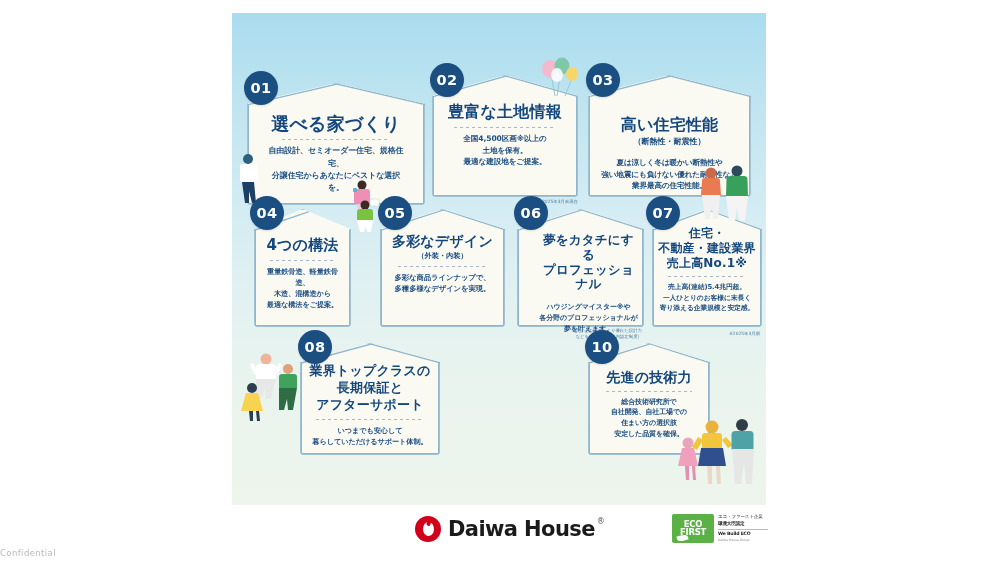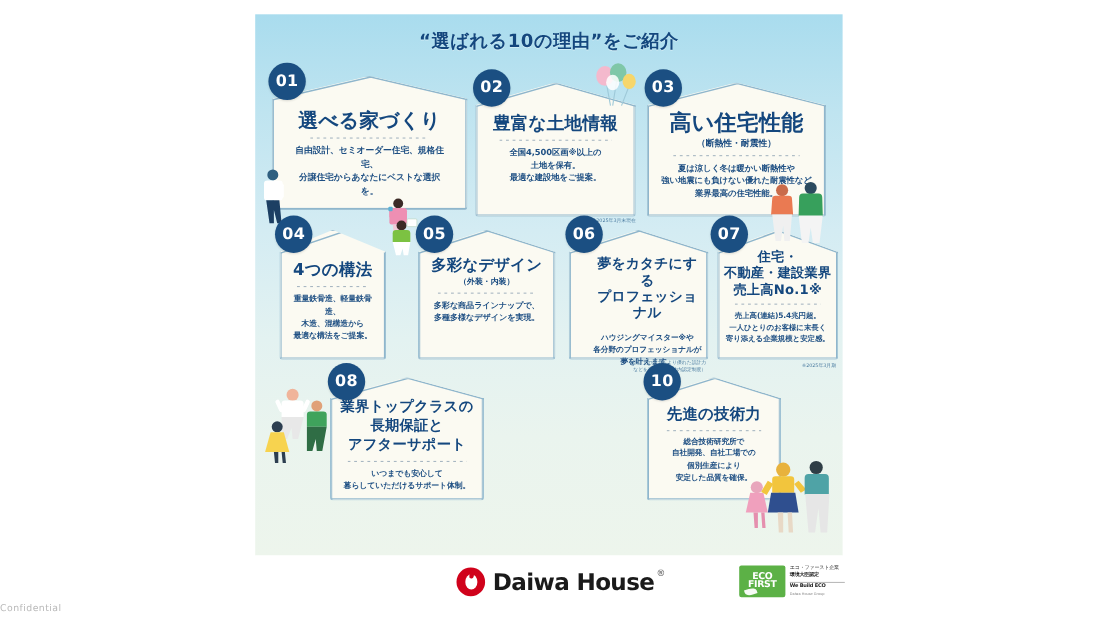--- a/index.html
+++ b/index.html
@@ -131,21 +131,20 @@
 
   .balloons{position:absolute;z-index:3;}
 </style>
 </head>
 <body>
 
 <div class="slide">
 
   <div class="panel">
 
-    <div class="title">“選ばれる10の理由”をご紹介</div>
 
     <div class="balloons ill" style="left:305px;top:45px;">
       <svg width="46" height="40" viewBox="0 0 46 40">
         <path d="M14 16 L18 38" stroke="#9ec9d8" stroke-width="1" fill="none"></path>
         <path d="M24 13 L20 38" stroke="#9ec9d8" stroke-width="1" fill="none"></path>
         <path d="M35 20 L28 38" stroke="#9ec9d8" stroke-width="1" fill="none"></path>
         <ellipse cx="13" cy="11" rx="8" ry="9" fill="#f4b9cd"></ellipse>
         <ellipse cx="25" cy="8" rx="7.5" ry="8.5" fill="#7fc7a8"></ellipse>
         <ellipse cx="35" cy="16" rx="6" ry="7" fill="#f6d66b"></ellipse>
         <ellipse cx="20" cy="17" rx="6" ry="7" fill="#ffffff" opacity=".85"></ellipse>
@@ -223,21 +222,21 @@
         <path d="M33 55 l1 18 h4 l0 -18z M42 55 l1 18 h4 l-1 -18z" fill="#e8d9c6"></path>
         <path d="M24 26 l-6 10 l5 3 l6 -10z" fill="#f2c53d"></path>
         <path d="M52 26 l7 8 l-5 3 l-6 -8z" fill="#f2c53d"></path>
 
         <circle cx="68" cy="14" r="6" fill="#2f3e46"></circle>
         <path d="M61 20 h15 a3.5 3.5 0 0 1 3.5 3.5 v15 h-22 v-15 a3.5 3.5 0 0 1 3.5 -3.5z" fill="#4fa3a6"></path>
         <path d="M58 38 h22 l-2 35 h-6 l-2 -22 l-3 22 h-6z" fill="#e6e6e6"></path>
       </svg>
     </div>
 
-    <div class="card" style="left:15px;top:56px;width:178px;height:122px;">
+    <div class="card" style="left:15px;top:70px;width:178px;height:122px;">
       <div class="badge" style="left:-3px;top:-12px;">01</div>
       <div class="house">
           <svg width="178" height="122" viewBox="0 0 178 122" style="position: absolute; left: 0px; top: 0px; pointer-events: none;">
             <path d="M0 20.740000000000002 L89 0 L178 20.740000000000002" fill="none" stroke="#8fb6cc" stroke-width="1.3"></path>
           </svg>
         </div>
       <div class="cardinner" style="padding:30px 20px 8px;">
         <div class="hd" style="font-size:18px;">選べる家づくり</div>
         <div class="dashed"></div>
         <div class="body" style="white-space:pre-line;font-size:8px;">自由設計、セミオーダー住宅、規格住宅、
@@ -263,21 +262,21 @@
     </div>
 
     <div class="card" style="left:356px;top:62px;width:163px;height:122px;">
       <div class="badge" style="left:-2px;top:-12px;">03</div>
       <div class="house">
           <svg width="163" height="122" viewBox="0 0 163 122" style="position: absolute; left: 0px; top: 0px; pointer-events: none;">
             <path d="M0 20.740000000000002 L81.5 0 L163 20.740000000000002" fill="none" stroke="#8fb6cc" stroke-width="1.3"></path>
           </svg>
         </div>
       <div class="cardinner" style="padding:25px 8px 8px;">
-        <div class="hd" style="font-size:20px;">高い住宅性能</div>
+        <div class="hd" style="font-size:16px;margin-top:16px;">高い住宅性能</div>
         <div class="sub">（断熱性・耐震性）</div>
         <div class="dashed"></div>
         <div class="body" style="white-space:pre-line;">夏は涼しく冬は暖かい断熱性や
 強い地震にも負けない優れた耐震性など
 業界最高の住宅性能。</div>
       </div>
     </div>
 
     <div class="card" style="left:22px;top:196px;width:97px;height:118px;">
       <div class="badge" style="left:-4px;top:-13px;">04</div>
@@ -372,21 +371,21 @@
       <div class="house">
           <svg width="122" height="112" viewBox="0 0 122 112" style="position: absolute; left: 0px; top: 0px; pointer-events: none;">
             <path d="M0 19.040000000000003 L61 0 L122 19.040000000000003" fill="none" stroke="#8fb6cc" stroke-width="1.3"></path>
           </svg>
         </div>
       <div class="cardinner" style="padding:26px 6px 8px;">
         <div class="hd" style="font-size:14px;">先進の技術力</div>
         <div class="dashed"></div>
         <div class="body" style="white-space:pre-line;font-size:7px;">総合技術研究所で
 自社開発、自社工場での
-個別生産により
+住まい方の選択肢
 安定した品質を確保。</div>
       </div>
     </div>
 
   </div>
 
   <div class="footerband"></div>
 
   <div class="logo">
     <div class="logomark"></div>

